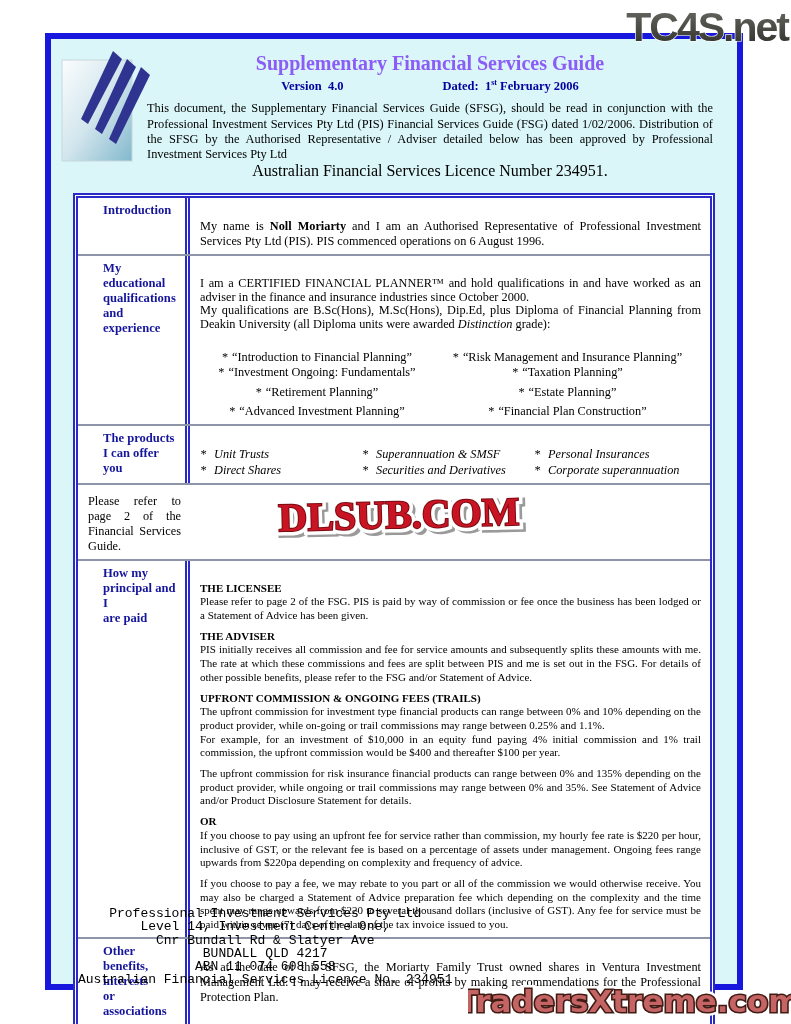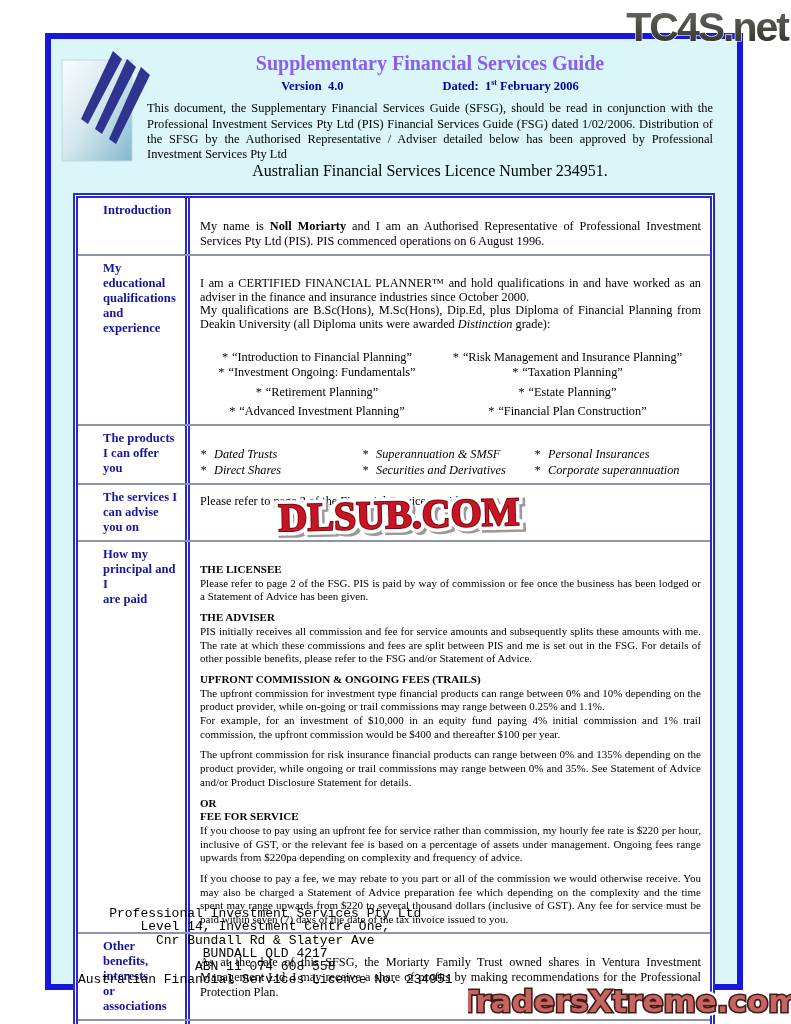--- a/index.html
+++ b/index.html
@@ -107,52 +107,49 @@
             <div class="bit sp"><span class="mk">*</span><span>“Financial Plan Construction”</span></div>
           </div>
         </div>
       </div>
 
       <div class="trow" style="min-height:36px;">
         <div class="th">The products I can offer
 you</div>
         <div class="td">
           <div class="pgrid">
-            <div><span class="mk">*</span><span>Dated Trusts</span></div>
+            <div><span class="mk">*</span><span>Unit Trusts</span></div>
             <div><span class="mk">*</span><span>Superannuation  &amp;  SMSF</span></div>
             <div><span class="mk">*</span><span>Personal Insurances</span></div>
             <div><span class="mk">*</span><span>Direct Shares</span></div>
             <div><span class="mk">*</span><span>Securities and Derivatives</span></div>
             <div><span class="mk">*</span><span>Corporate superannuation</span></div>
           </div>
         </div>
       </div>
 
       <div class="trow" style="min-height:32px;">
-        <div class="th">The services I can advise
-you on</div>
         <div class="td" style="padding-top:9px;">
           <span>Please refer to page 2 of the Financial Services Guide.</span>
         </div>
       </div>
 
       <div class="trow" style="min-height:352px;">
         <div class="th">How my principal and I
 are paid</div>
         <div class="td paidtd">
           <div class="b">THE LICENSEE</div>
           <div>Please refer to page 2 of the FSG.  PIS is paid by way of commission or fee once the business has been lodged or a Statement of Advice has been given.</div>
           <div class="b gap">THE ADVISER</div>
           <div>PIS initially receives all commission and fee for service amounts and subsequently splits these amounts with me. The rate at which these commissions and fees are split between PIS and me is set out in the FSG. For details of other possible benefits, please refer to the FSG and/or Statement of Advice.</div>
           <div class="b gap">UPFRONT COMMISSION &amp; ONGOING FEES (TRAILS)</div>
           <div>The upfront commission for investment type financial products can range between 0% and 10% depending on the product provider, while on-going or trail commissions may range between 0.25% and 1.1%.</div>
           <div>For example, for an investment of $10,000 in an equity fund paying 4% initial commission and 1% trail commission, the upfront commission would be $400 and thereafter $100 per year.</div>
           <div class="gap">The upfront commission for risk insurance financial products can range between 0% and 135% depending on the product provider, while ongoing or trail commissions may range between 0% and 35%.  See Statement of Advice and/or Product Disclosure Statement for details.</div>
           <div class="b gap">OR</div>
-          <div class="b">FEE FOR SERVICE</div>
           <div>If you choose to pay using an upfront fee for service rather than commission, my hourly fee rate is $220 per hour, inclusive of GST, or the relevant fee is based on a percentage of assets under management.   Ongoing fees range upwards from $220pa depending on complexity and frequency of advice.</div>
           <div class="gap">If you choose to pay a fee, we may rebate to you part or all of the commission we would otherwise receive. You may also be charged a Statement of Advice preparation fee which depending on the complexity and the time spent may range upwards from $220 to several thousand dollars (inclusive of GST).  Any fee for service must be paid within seven (7) days of the date of the tax invoice issued to you.</div>
         </div>
       </div>
 
       <div class="trow" style="min-height:34px;">
         <div class="th">Other benefits, interests
 or associations</div>
         <div class="td">As at the date of this SFSG, the Moriarty Family Trust owned shares in Ventura Investment Management Ltd. I may receive a share of profits by making recommendations for the Professional Protection Plan.</div>
       </div>

